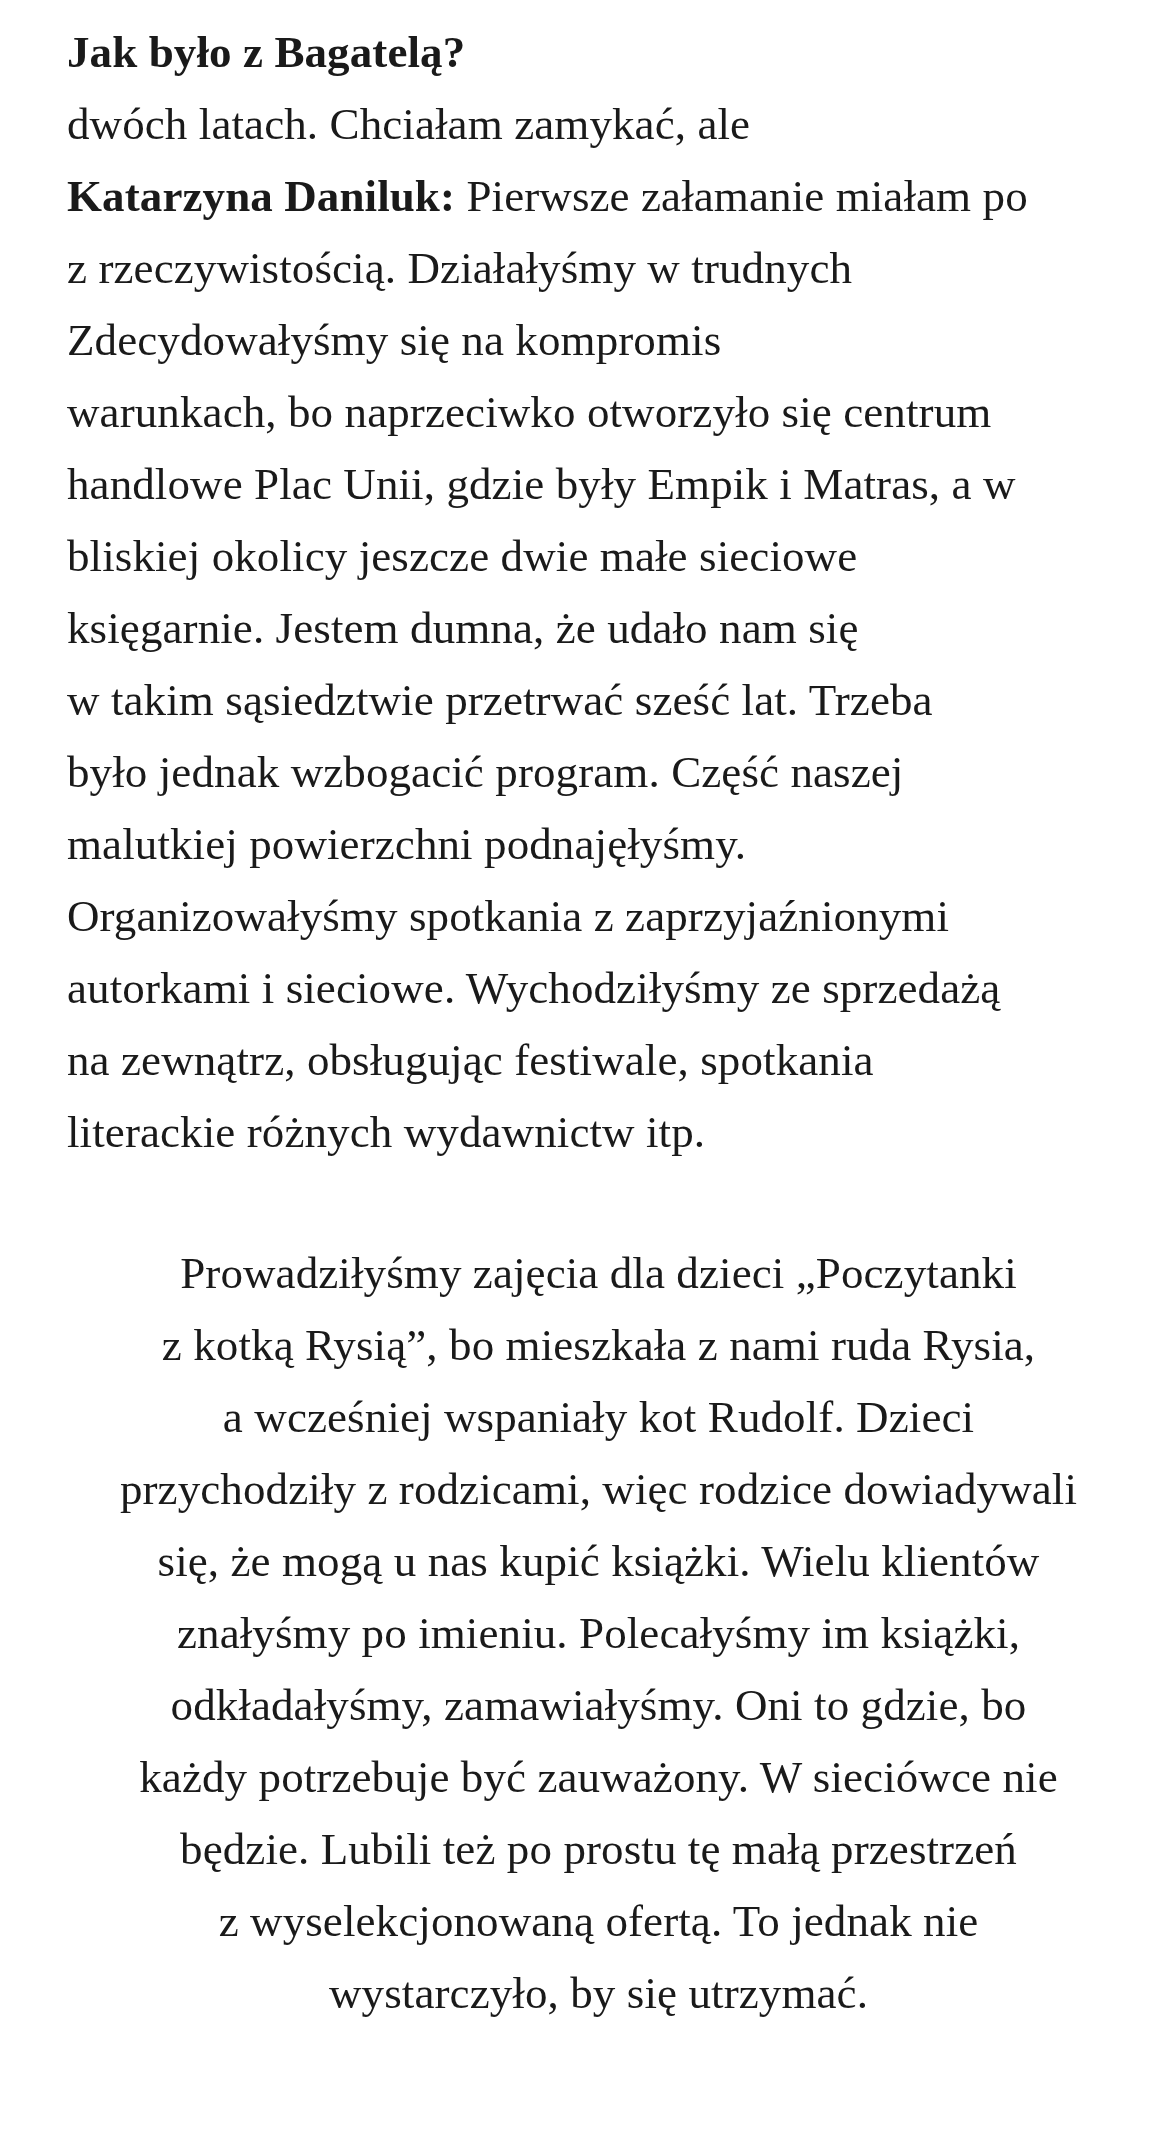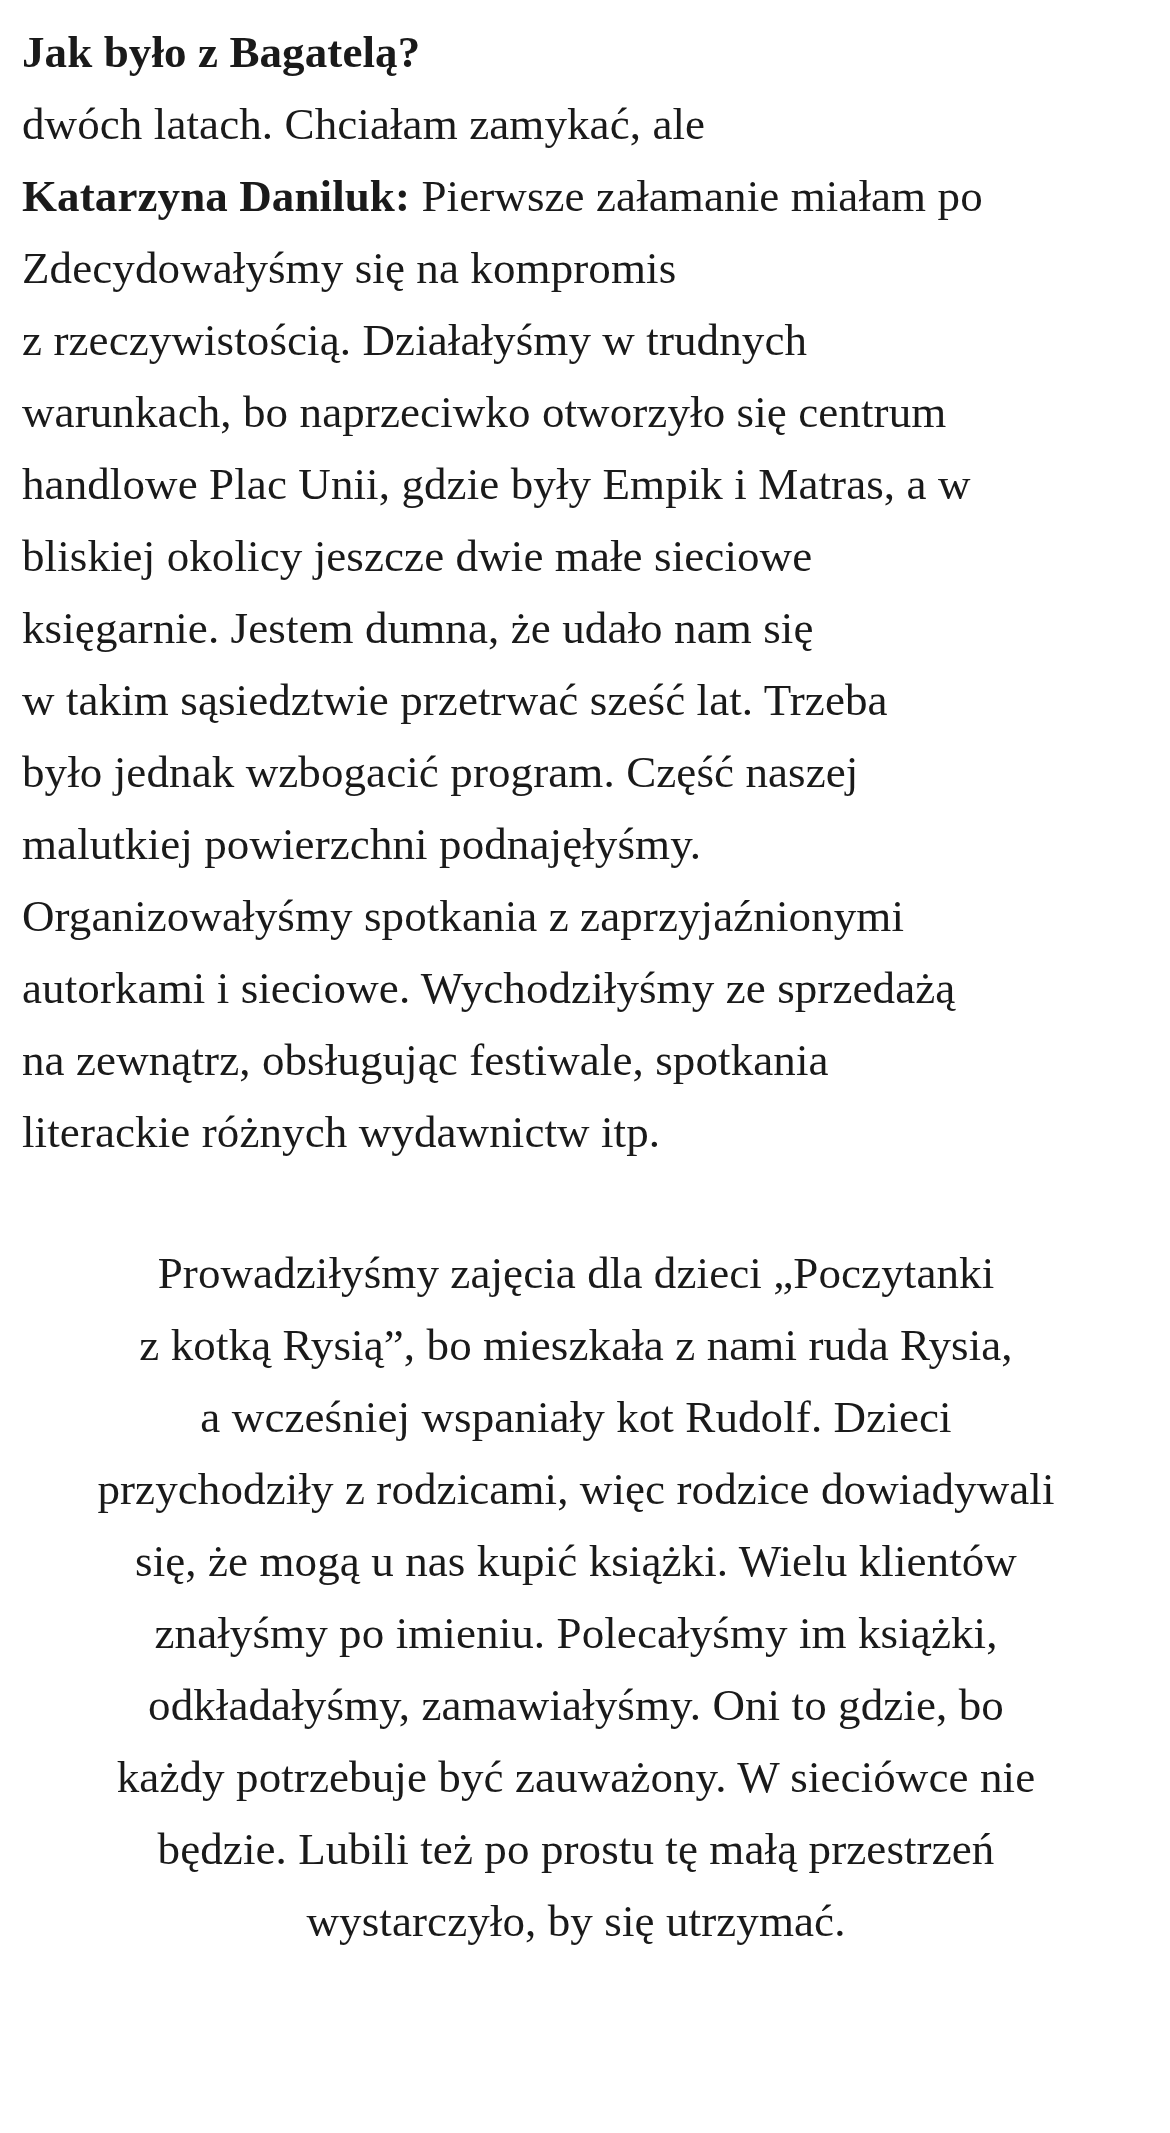--- a/index.html
+++ b/index.html
@@ -11,43 +11,43 @@
     width: 1170px;
     min-height: 2133px;
     box-sizing: border-box;
     font-family: "Liberation Serif", "DejaVu Serif", serif;
     font-size: 45px;
     line-height: 72px;
     color: #1a1a1a;
     -webkit-font-smoothing: antialiased;
   }
   .article {
-    padding: 16px 40px 32px 22px;
+    padding: 16px 40px 32px 67px;
   }
   .paragraph { margin: 0; }
   .paragraph + .paragraph { margin-top: 69px; text-align: center; }
   .line {
     white-space: nowrap;
     letter-spacing: 0.1px;
   }
   .bold { font-weight: bold; }
 </style>
 </head>
 <body>
 
 <main class="article">
 
   <section class="paragraph">
     <div class="line bold">Jak było z Bagatelą?</div>
 
     <div class="line">dwóch latach. Chciałam zamykać, ale</div>
 
     <div class="line"><span class="bold">Katarzyna Daniluk:</span><span> Pierwsze załamanie miałam po</span></div>
+    <div class="line">z rzeczywistością. Działałyśmy w trudnych</div>
     <div class="line">Zdecydowałyśmy się na kompromis</div>
-    <div class="line">z rzeczywistością. Działałyśmy w trudnych</div>
     <div class="line">warunkach, bo naprzeciwko otworzyło się centrum</div>
     <div class="line">handlowe Plac Unii, gdzie były Empik i Matras, a w</div>
     <div class="line">bliskiej okolicy jeszcze dwie małe sieciowe</div>
     <div class="line">księgarnie. Jestem dumna, że udało nam się</div>
     <div class="line">w takim sąsiedztwie przetrwać sześć lat. Trzeba</div>
     <div class="line">było jednak wzbogacić program. Część naszej</div>
     <div class="line">malutkiej powierzchni podnajęłyśmy.</div>
     <div class="line">Organizowałyśmy spotkania z zaprzyjaźnionymi</div>
     <div class="line">autorkami i sieciowe. Wychodziłyśmy ze sprzedażą</div>
     <div class="line">na zewnątrz, obsługując festiwale, spotkania</div>
@@ -57,16 +57,17 @@
   <section class="paragraph">
     <div class="line">Prowadziłyśmy zajęcia dla dzieci „Poczytanki</div>
     <div class="line">z kotką Rysią”, bo mieszkała z nami ruda Rysia,</div>
     <div class="line">a wcześniej wspaniały kot Rudolf. Dzieci</div>
     <div class="line">przychodziły z rodzicami, więc rodzice dowiadywali</div>
     <div class="line">się, że mogą u nas kupić książki. Wielu klientów</div>
     <div class="line">znałyśmy po imieniu. Polecałyśmy im książki,</div>
     <div class="line">odkładałyśmy, zamawiałyśmy. Oni to gdzie, bo</div>
     <div class="line">każdy potrzebuje być zauważony. W sieciówce nie</div>
     <div class="line">będzie. Lubili też po prostu tę małą przestrzeń</div>
+    <div class="line">z wyselekcjonowaną ofertą. To jednak nie</div>
     <div class="line">wystarczyło, by się utrzymać.</div>
   </section>
 
 </main>
 
 </body></html>

